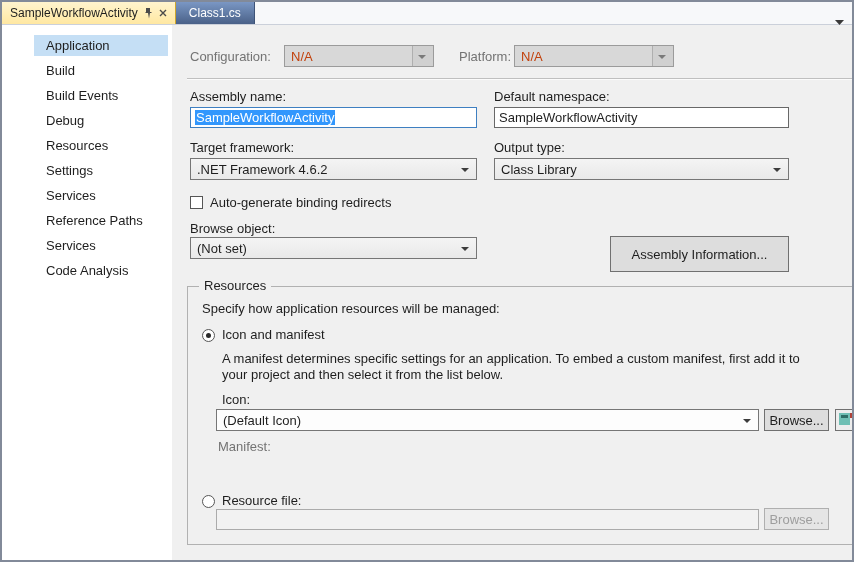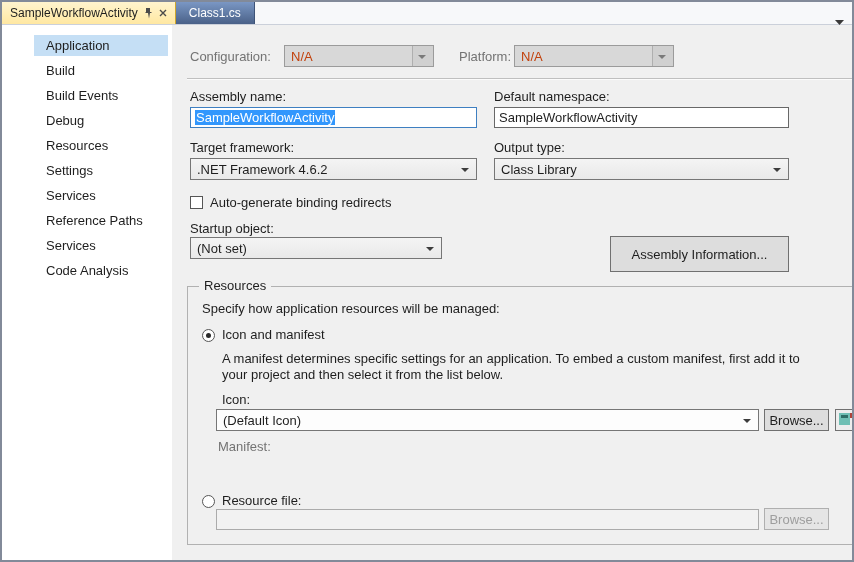--- a/index.html
+++ b/index.html
@@ -163,22 +163,22 @@
         <span class="arrow"></span>
       </div>
       <div class="combo" style="left:322px; top:133px; width:295px;">
         <span>Class Library</span>
         <span class="arrow"></span>
       </div>
 
       <div class="checkbox" style="left:18px; top:171px;"></div>
       <div class="lbl" style="left:38px; top:170px;">Auto-generate binding redirects</div>
 
-      <div class="lbl" style="left:18px; top:196px;">Startup object:</div>
-      <div class="combo" style="left:18px; top:212px; width:252px;">
+      <div class="lbl" style="left:18px; top:196px;">Browse object:</div>
+      <div class="combo" style="left:18px; top:212px; width:287px;">
         <span>(Not set)</span>
         <span class="arrow"></span>
       </div>
       <div class="btn" style="left:438px; top:211px; width:179px;">Assembly Information...</div>
 
       <div class="groupbox"></div>
       <div class="group-label">Resources</div>
 
       <div class="lbl" style="left:30px; top:276px;">Specify how application resources will be managed:</div>
 

